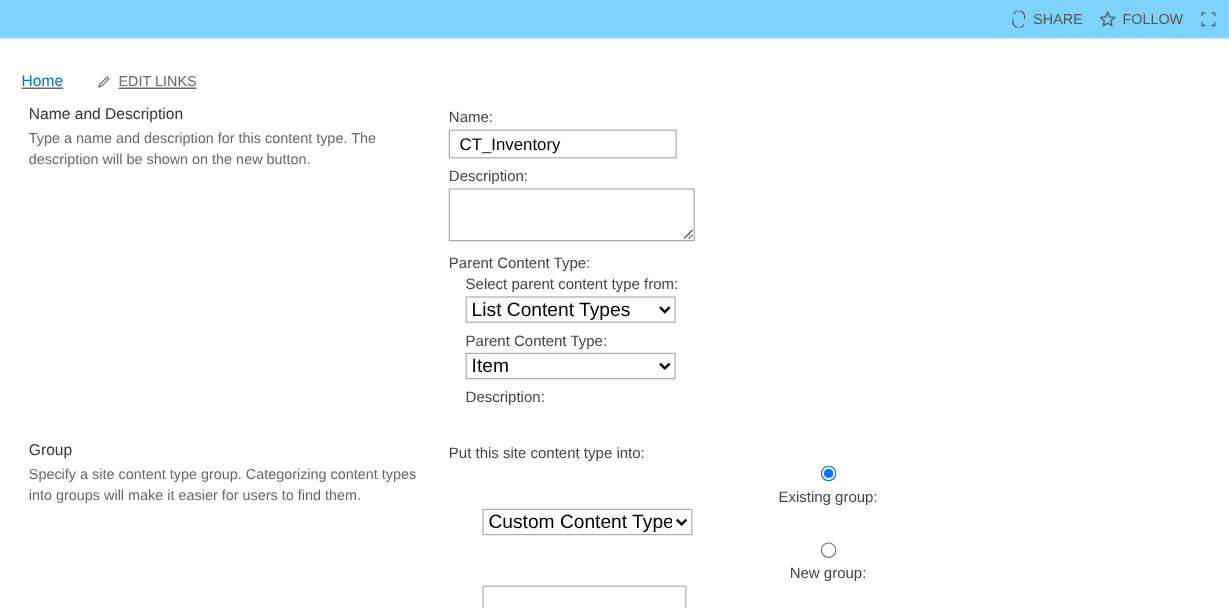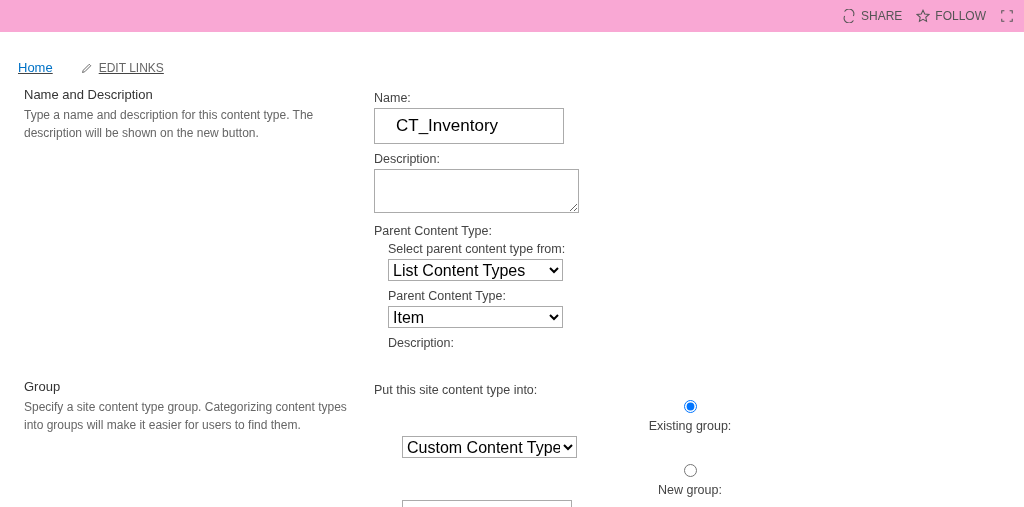--- a/index.html
+++ b/index.html
@@ -13,21 +13,21 @@
     overflow: hidden;
   }
   .viewport {
     width: 1024px; height: 507px;
     overflow-y: scroll;
     position: relative;
   }
   
   .topbar {
     height: 32px;
-    background: #f9a8d4;
+    background: #7dd3fc;
     display: flex;
     justify-content: flex-end;
     align-items: center;
     gap: 14px;
     padding: 0 10px;
     font-size: 12px;
     color: #555;
   }
   .topbar .cmd {
     display: flex; align-items: center; gap: 5px;
@@ -78,24 +78,24 @@
     line-height: 1.5;
   }
   .fldlabel {
     font-size: 12.5px;
     color:#444;
     margin: 4px 0 3px 0;
   }
   .sub { margin-left: 14px; }
   input[type=text] {
     width: 190px;
-    padding: 2px 21px;
+    padding: 2px 8px;
     border: 1px solid #ababab;
-    font-size: 17px;
-    height: 36px;
+    font-size: 14px;
+    height: 24px;
   }
   textarea {
     width: 205px; height: 44px;
     border:1px solid #ababab;
     resize: both;
     font-size:13px;
     padding:2px 4px;
   }
   select {
     width: 175px;

